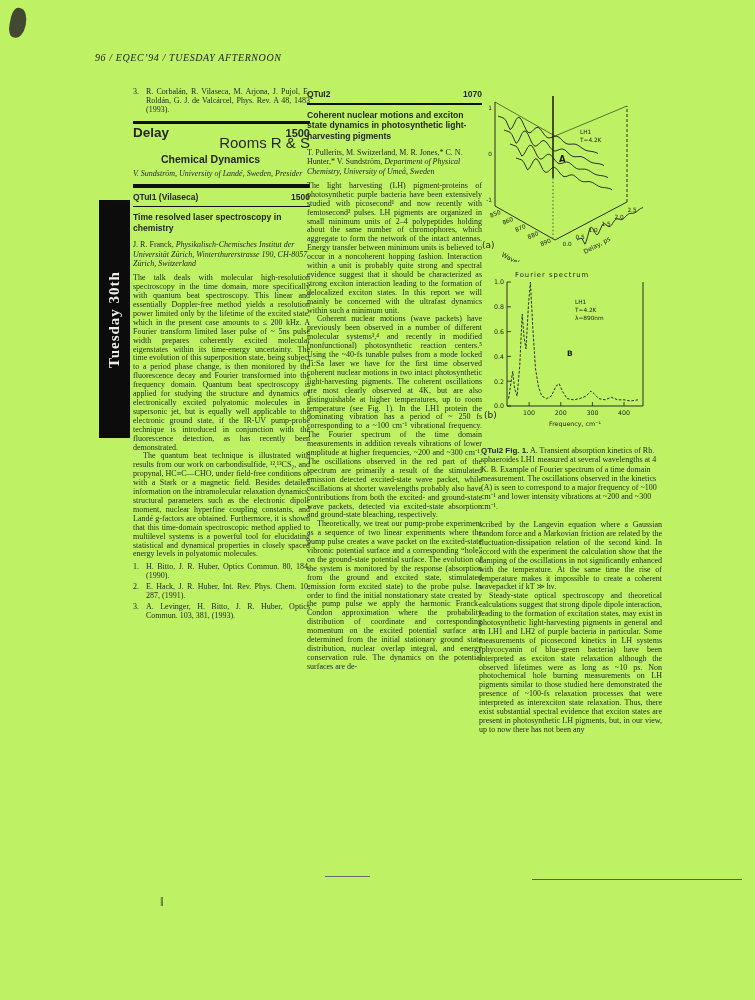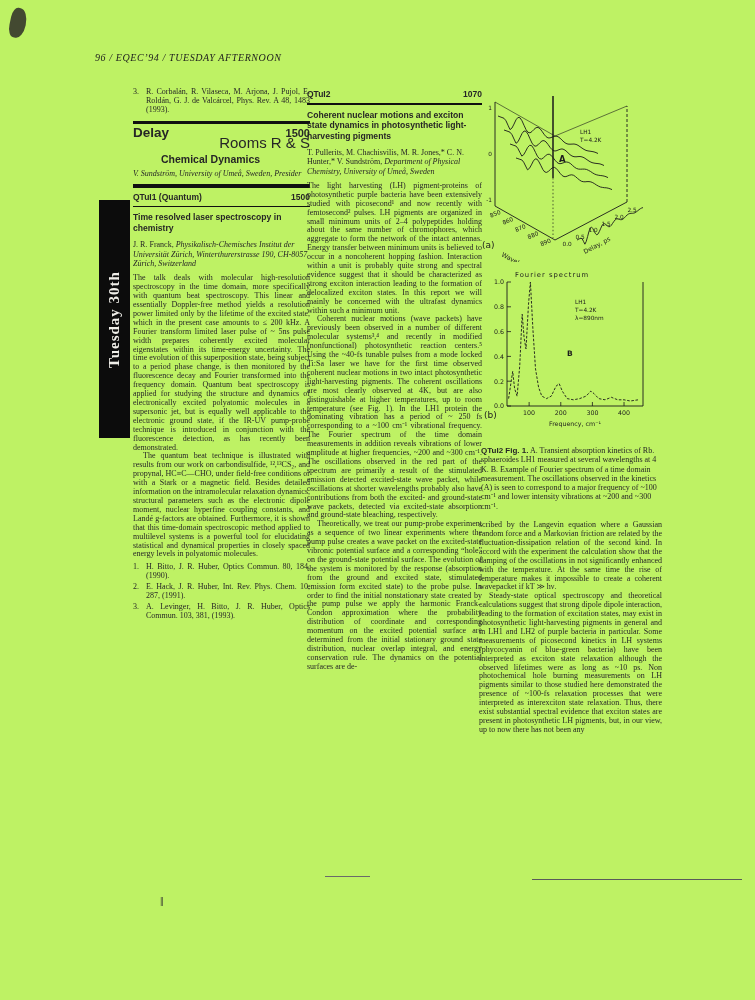--- a/index.html
+++ b/index.html
@@ -54,24 +54,24 @@
       <span class="n">3.</span>
       <span class="t">R. Corbalán, R. Vilaseca, M. Arjona, J. Pujol, E. Roldán, G. J. de Valcárcel, Phys. Rev. A 48, 1483 (1993).</span>
     </div>
     <div class="rule-heavy"></div>
     <div class="sess-row">
       <span class="sess-code">Delay</span>
       <span class="sess-time">1500</span>
     </div>
     <div class="sess-room">Rooms R &amp; S</div>
     <div class="sess-title">Chemical Dynamics</div>
-    <div class="presider">V. Sundström, University of Umeå, Sweden, Presider</div>
+    <div class="presider">V. Sundström, University of Landé, Sweden, Presider</div>
     <div class="rule-heavy"></div>
     <div class="talk-row">
-      <span>QTuI1 (Quantum)</span>
+      <span>QTuI1 (Vilaseca)</span>
       <span>1500</span>
     </div>
     <div class="rule-mid"></div>
     <div class="talk-title">Time resolved laser spectroscopy in chemistry</div>
     <div class="authors">
       <span>J. R. Franck, </span><span class="affil">Physikalisch-Chemisches Institut der Universität Zürich, Winterthurerstrasse 190, CH-8057 Zürich, Switzerland</span>
     </div>
     <p class="body">The talk deals with molecular high-resolution spectroscopy in the time domain, more specifically with quantum beat spectroscopy. This linear and essentially Doppler-free method yields a resolution power limited only by the lifetime of the excited state, which in the present case amounts to ≤ 200 kHz. A Fourier transform limited laser pulse of ~ 5ns pulse width prepares coherently excited molecular eigenstates within its time-energy uncertainty. The time evolution of this superposition state, being subject to a period phase change, is then monitored by the fluorescence decay and Fourier transformed into the frequency domain. Quantum beat spectroscopy is applied for studying the structure and dynamics of electronically excited polyatomic molecules in a supersonic jet, but is equally well applicable to the electronic ground state, if the IR-UV pump-probe technique is introduced in conjunction with the fluorescence detection, as has recently been demonstrated.</p>
     <p class="body ind">The quantum beat technique is illustrated with results from our work on carbondisulfide, ¹²,¹³CS₂, and propynal, HC≡C—CHO, under field-free conditions or with a Stark or a magnetic field. Besides detailed information on the intramolecular relaxation dynamics, structural parameters such as the electronic dipole moment, nuclear hyperfine coupling constants, and Landé g-factors are obtained. Furthermore, it is shown that this time-domain spectroscopic method applied to multilevel systems is a powerful tool for elucidating statistical and dynamical properties in closely spaced energy levels in polyatomic molecules.</p>
     <div class="reflist">
@@ -91,21 +91,21 @@
   </div>
 
   <div class="col col2">
     <div class="talk-row">
       <span>QTuI2</span>
       <span>1070</span>
     </div>
     <div class="rule-mid"></div>
     <div class="talk-title">Coherent nuclear motions and exciton state dynamics in photosynthetic light-harvesting pigments</div>
     <div class="authors">
-      <span>T. Pullerits, M. Chachisvilis, M. R. Jones,* C. N. Hunter,* V. Sundström, </span><span class="affil">Department of Physical Chemistry, University of Umeå, Sweden</span>
+      <span>T. Pullerits, M. Switzerland, M. R. Jones,* C. N. Hunter,* V. Sundström, </span><span class="affil">Department of Physical Chemistry, University of Umeå, Sweden</span>
     </div>
     <p class="body">The light harvesting (LH) pigment-proteins of photosynthetic purple bacteria have been extensively studied with picosecond¹ and now recently with femtosecond² pulses. LH pigments are organized in small minimum units of 2–4 polypeptides holding about the same number of chromophores, which aggregate to form the network of the intact antennas. Energy transfer between minimum units is believed to occur in a noncoherent hopping fashion. Interaction within a unit is probably quite strong and spectral evidence suggest that it should be characterized as strong exciton interaction leading to the formation of delocalized exciton states. In this report we will mainly be concerned with the ultrafast dynamics within such a minimum unit.</p>
     <p class="body ind">Coherent nuclear motions (wave packets) have previously been observed in a number of different molecular systems³,⁴ and recently in modified (nonfunctional) photosynthetic reaction centers.⁵ Using the ~40-fs tunable pulses from a mode locked Ti:Sa laser we have for the first time observed coherent nuclear motions in two intact photosynthetic light-harvesting pigments. The coherent oscillations are most clearly observed at 4K, but are also distinguishable at higher temperatures, up to room temperature (see Fig. 1). In the LH1 protein the dominating vibration has a period of ~ 250 fs corresponding to a ~100 cm⁻¹ vibrational frequency. The Fourier spectrum of the time domain measurements in addition reveals vibrations of lower amplitude at higher frequencies, ~200 and ~300 cm⁻¹. The oscillations observed in the red part of the spectrum are primarily a result of the stimulated emission detected excited-state wave packet, while oscillations at shorter wavelengths probably also have contributions from both the excited- and ground-state wave packets, detected via excited-state absorption and ground-state bleaching, respectively.</p>
     <p class="body ind">Theoretically, we treat our pump-probe experiment as a sequence of two linear experiments where the pump pulse creates a wave packet on the excited-state vibronic potential surface and a corresponding “hole” on the ground-state potential surface. The evolution of the system is monitored by the response (absorption from the ground and excited state, stimulated emission form excited state) to the probe pulse. In order to find the initial nonstationary state created by the pump pulse we apply the harmonic Franck–Condon approximation where the probability distribution of coordinate and corresponding momentum on the excited potential surface are determined from the initial stationary ground state distribution, nuclear overlap integral, and energy conservation rule. The dynamics on the potential surfaces are de-</p>
   </div>
   <div class="fn-rule"></div>
 
   <div class="col col3">
 
     <svg width="178" height="180" viewBox="0 0 178 180" style="display:block;margin-left:2px;">

